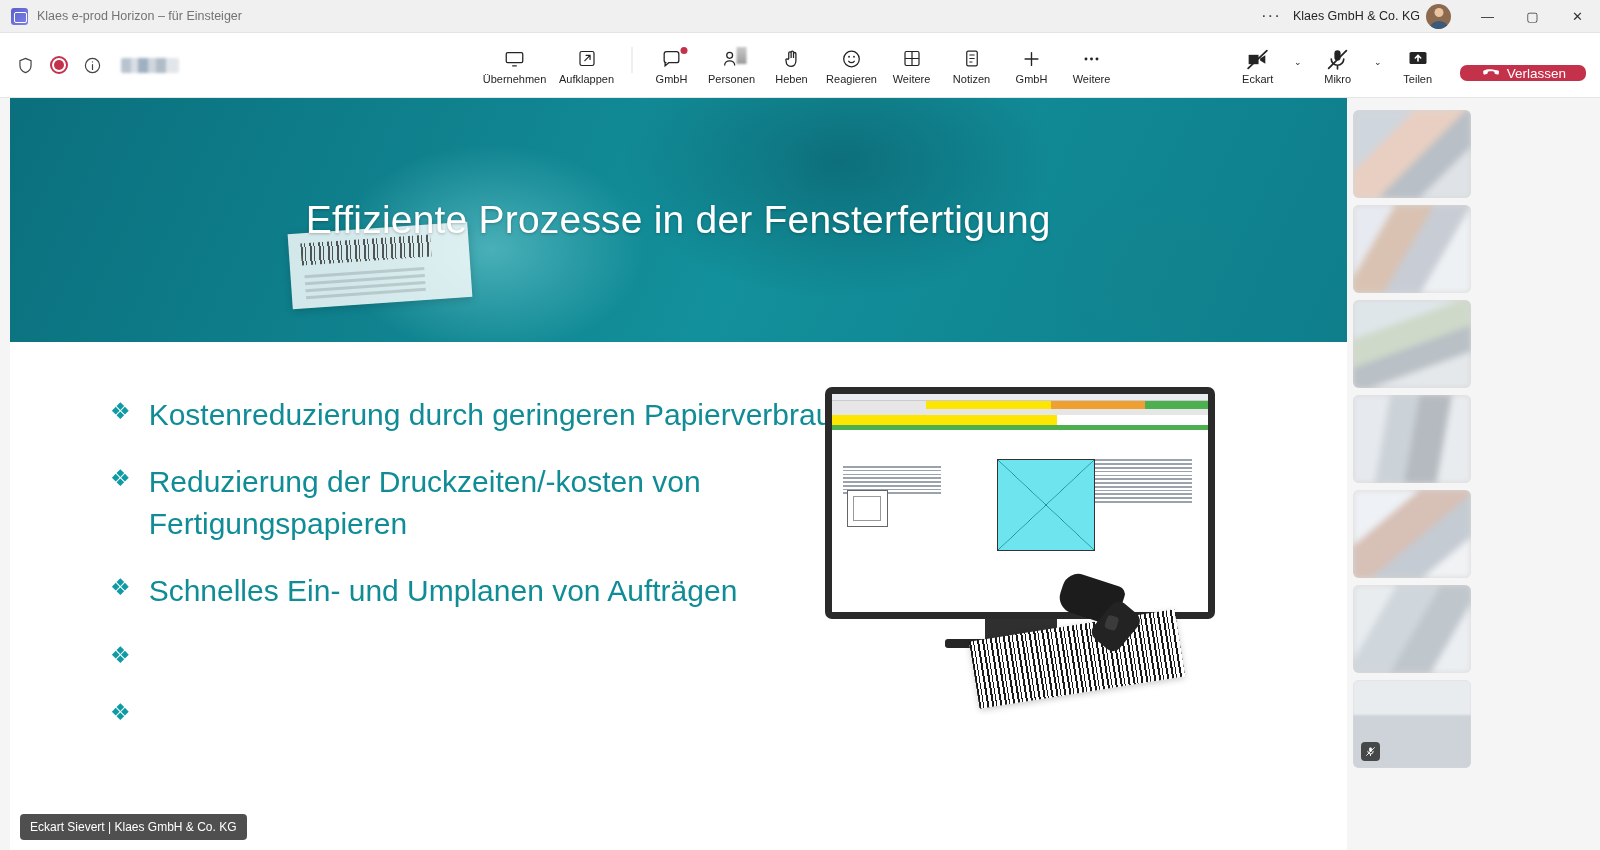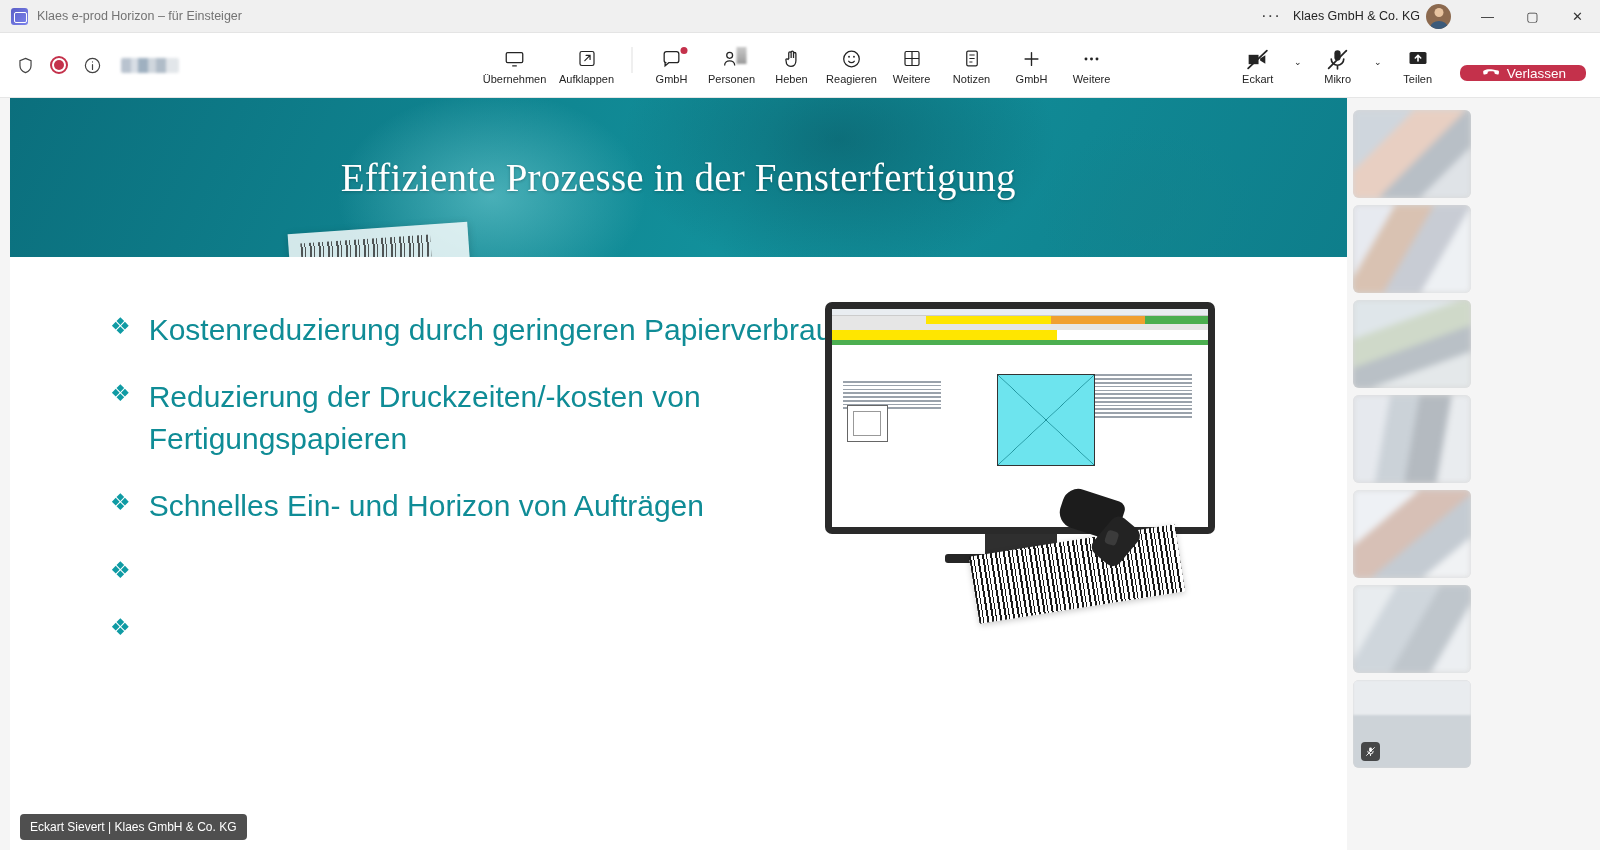--- a/index.html
+++ b/index.html
@@ -122,23 +122,22 @@
   
   .body { display: flex; height: 752px; background: #f5f5f5; }
 
   
   .stage {
     width: 1345px; background: #fff; position: relative; overflow: hidden;
     margin: 0 0 0 10px;
   }
   .slide { position: absolute; inset: 0; background: #fff; }
   .slide-banner {
-    height: 159px; position: relative; overflow: hidden;
+    height: 244px; position: relative; overflow: hidden;
     background: linear-gradient(100deg,#0a7a88 0%, #0f8b95 40%, #13a0a8 75%, #1bb3b8 100%);
-    font-family: Liberation Serif, serif;
   }
   .banner-photo {
     position: absolute; inset: 0;
     background:
       radial-gradient(ellipse 220px 150px at 36% 62%, rgba(120,210,215,.55), transparent 70%),
       radial-gradient(ellipse 300px 190px at 62% 26%, rgba(7,72,84,.45), transparent 72%),
       radial-gradient(ellipse 160px 120px at 85% 70%, rgba(20,130,140,.5), transparent 70%),
       linear-gradient(115deg,#0b6f7d 0%, #12909b 55%, #0e7e8b 100%);
   }
   .banner-paper {
@@ -482,21 +481,21 @@
         <div class="bullet-row">
           <span class="diamond">❖</span>
           <span class="bullet-text">Kostenreduzierung durch geringeren Papierverbrauch</span>
         </div>
         <div class="bullet-row">
           <span class="diamond">❖</span>
           <span class="bullet-text">Reduzierung der Druckzeiten/-kosten von Fertigungspapieren</span>
         </div>
         <div class="bullet-row">
           <span class="diamond">❖</span>
-          <span class="bullet-text">Schnelles Ein- und Horizon von Aufträgen</span>
+          <span class="bullet-text">Schnelles Ein- und Umplanen von Aufträgen</span>
         </div>
         <div class="bullet-row">
           <span class="diamond">❖</span>
         </div>
         <div class="bullet-row">
           <span class="diamond">❖</span>
         </div>
 
         <div class="slide-img">
           <div class="monitor">

